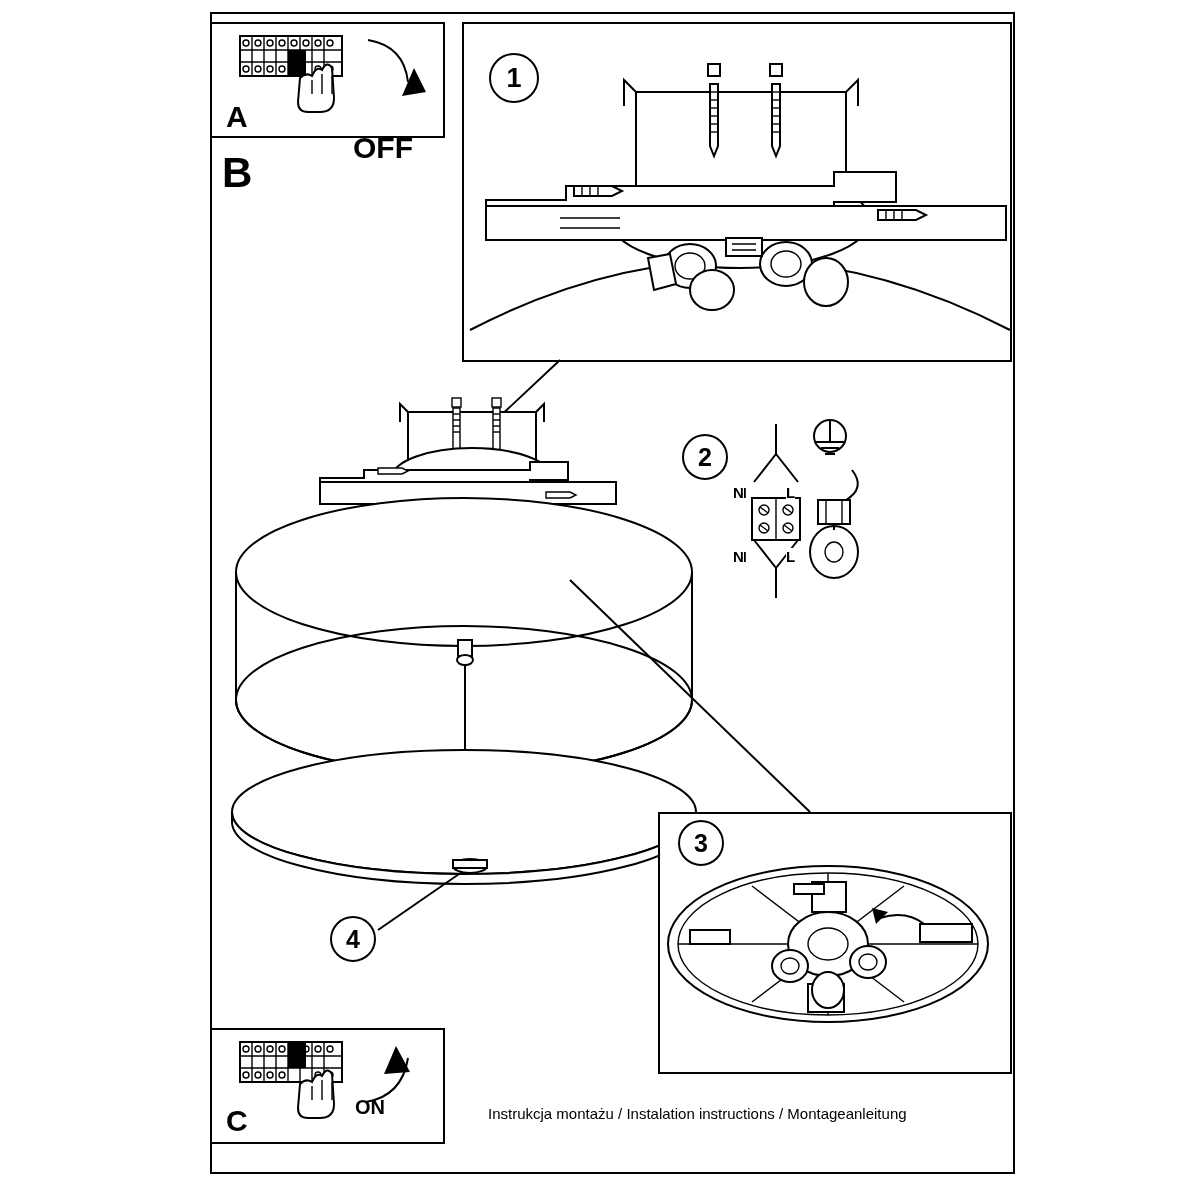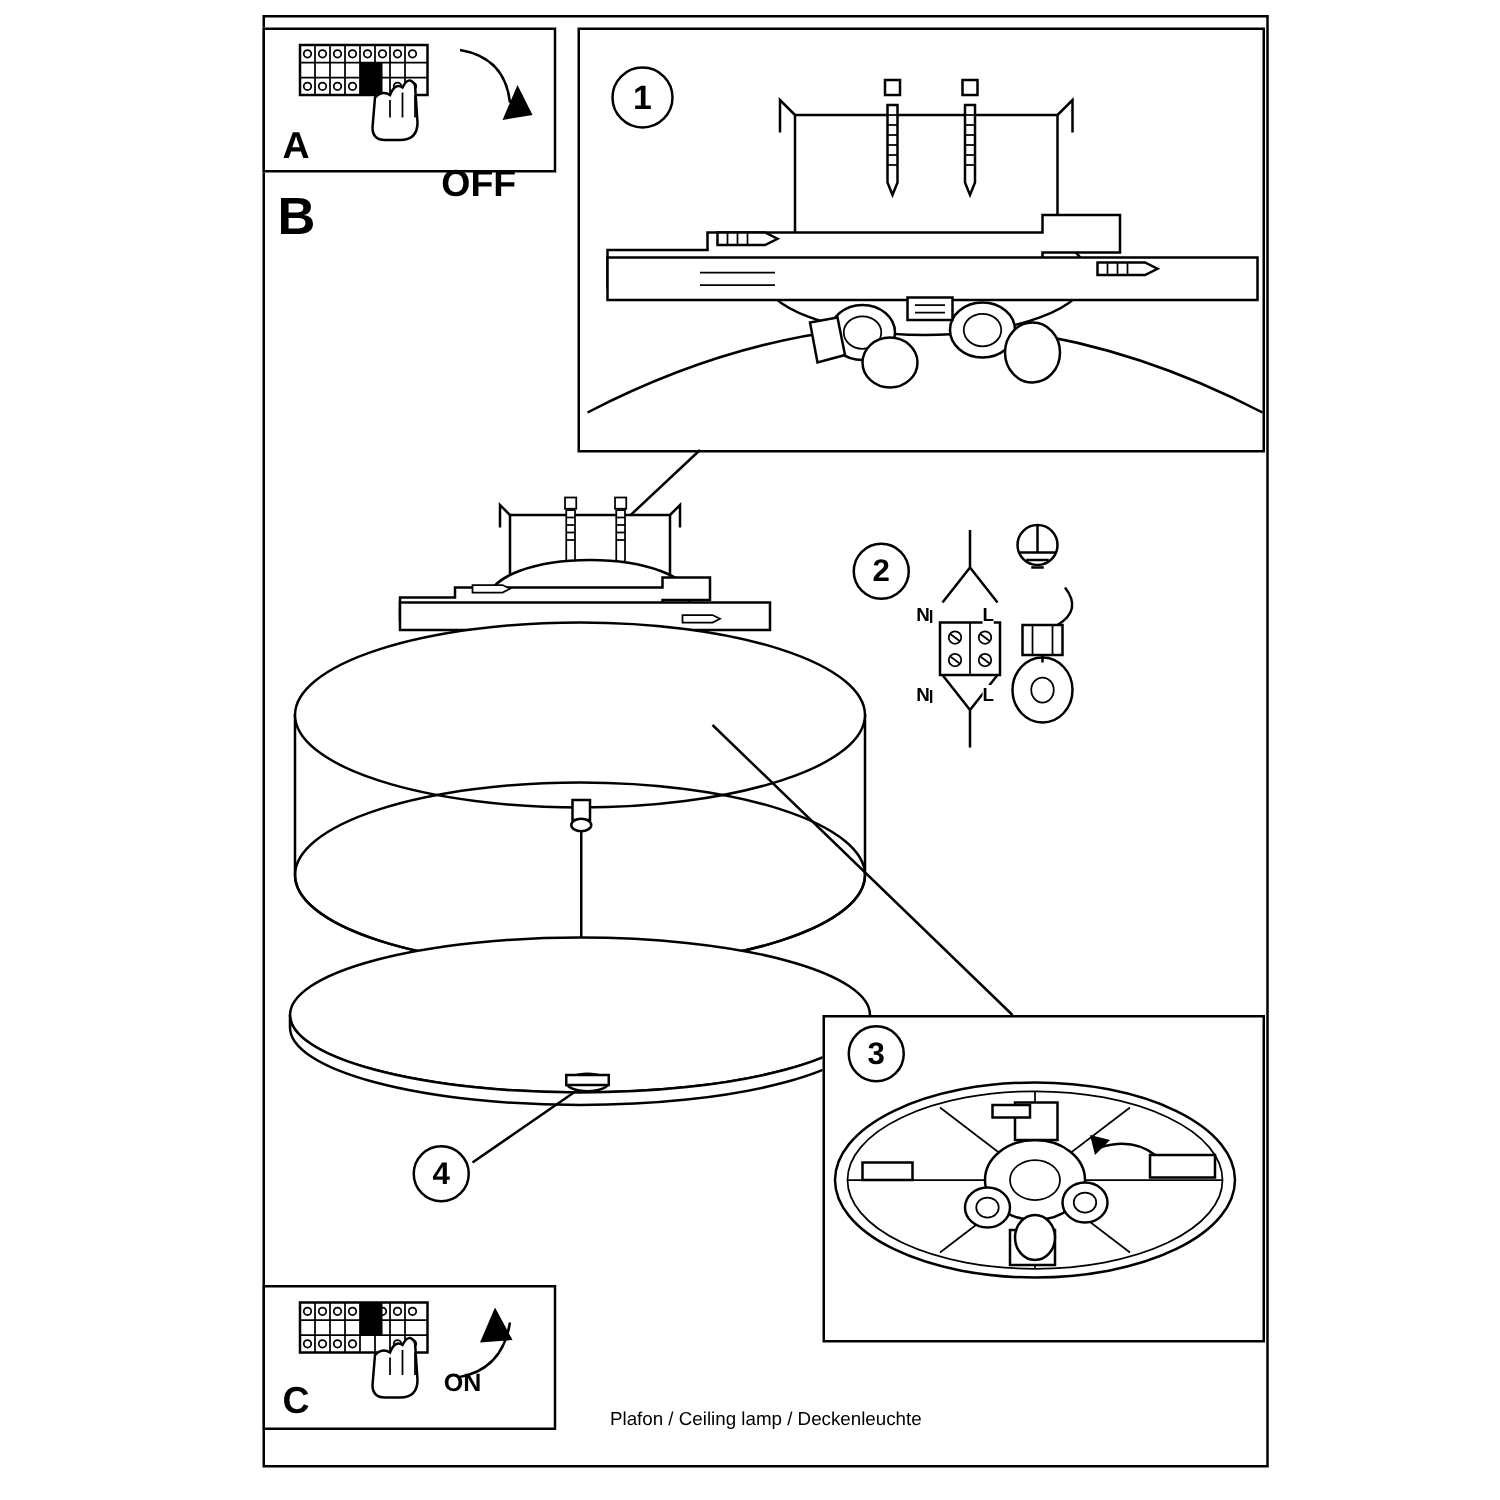--- a/index.html
+++ b/index.html
@@ -309,15 +309,15 @@
         <circle cx="318" cy="1075" r="3"></circle>
         <circle cx="330" cy="1075" r="3"></circle>
     </g>
     <rect class="blk" x="288" y="1042" width="18" height="26"></rect>
     <path class="sf" d="M300 1084 q6 -6 12 -2 q4 -10 10 -6 q5 -10 10 -2 l2 30 q0 14 -14 14 l-12 0 q-10 0 -10 -10 z"></path>
     <path class="s1" d="M312 1086 l0 14 M322 1080 l0 20 M332 1082 l0 18"></path>
     <path class="s" d="M366 1102 q36 -6 42 -44" stroke-width="4"></path>
     <path class="blk" d="M396 1046 l14 26 l-26 2 z"></path>
   </svg>
 
-  <div class="cap" style="left:488px;top:1124px;">Plafon / Ceiling lamp / Deckenleuchte</div>
+  <div class="cap" style="left:488px;top:1102px;">Instrukcja montażu / Instalation instructions / Montageanleitung</div>
 
 </div>
 
 </body></html>

